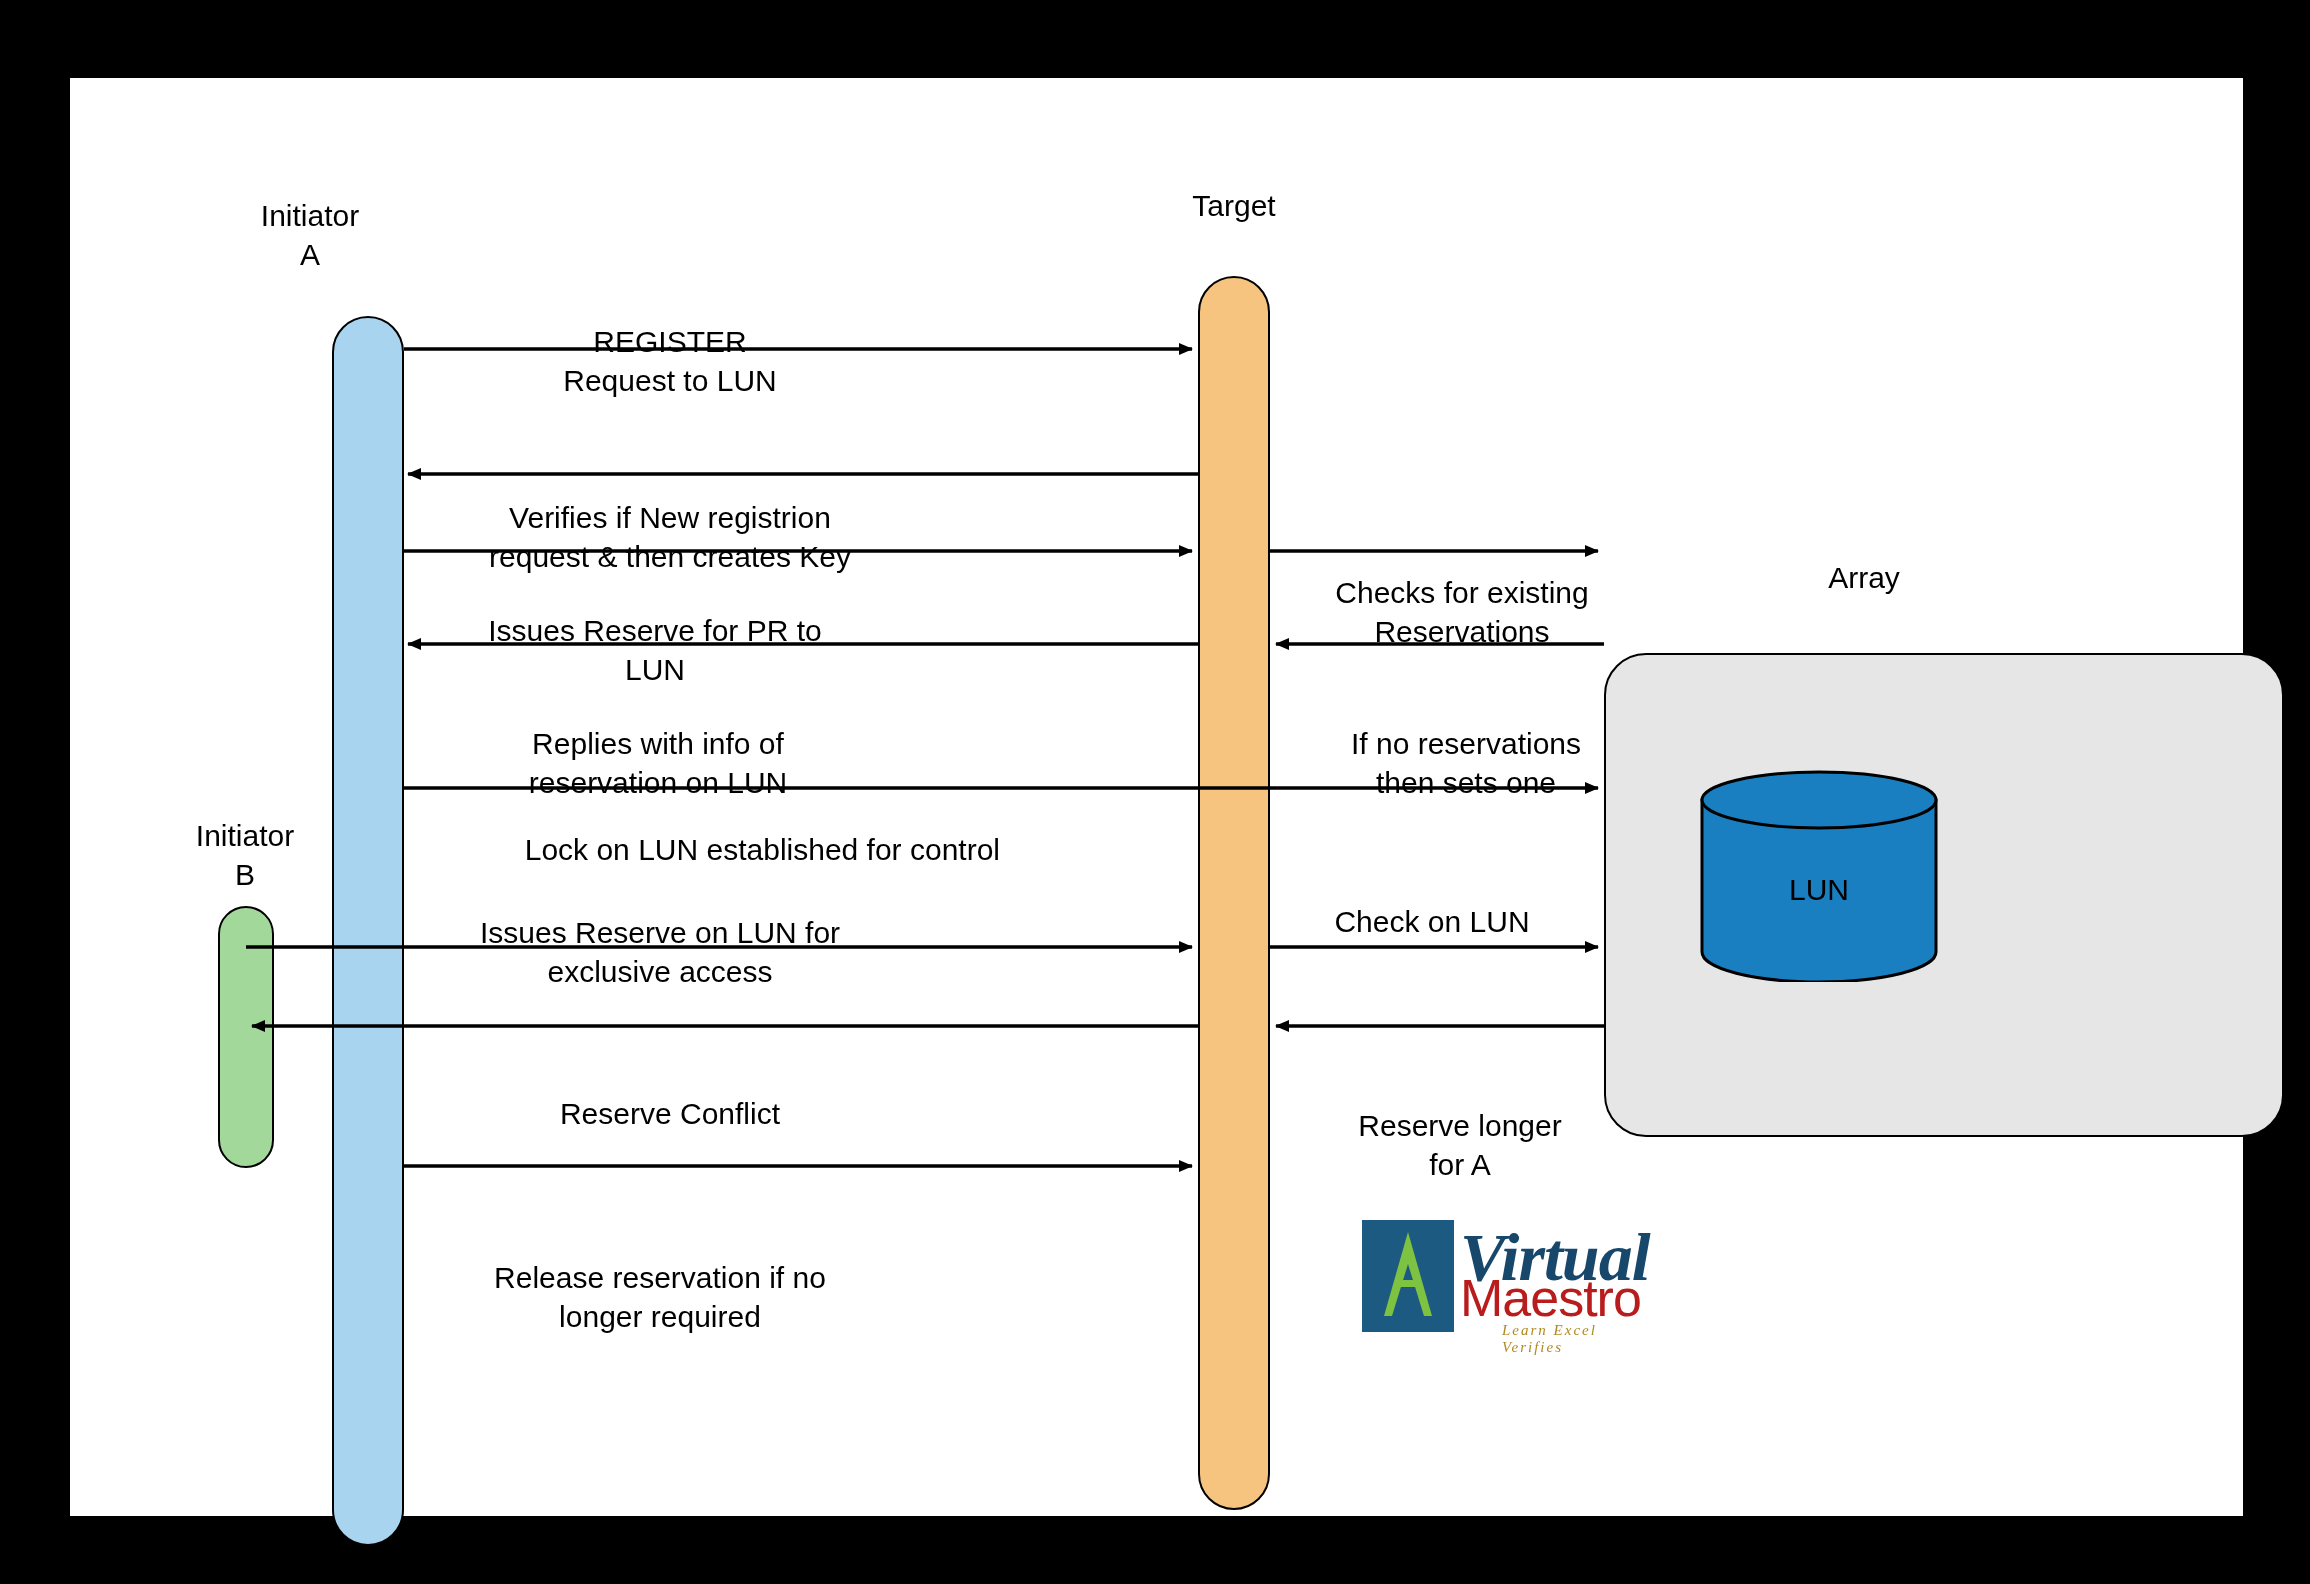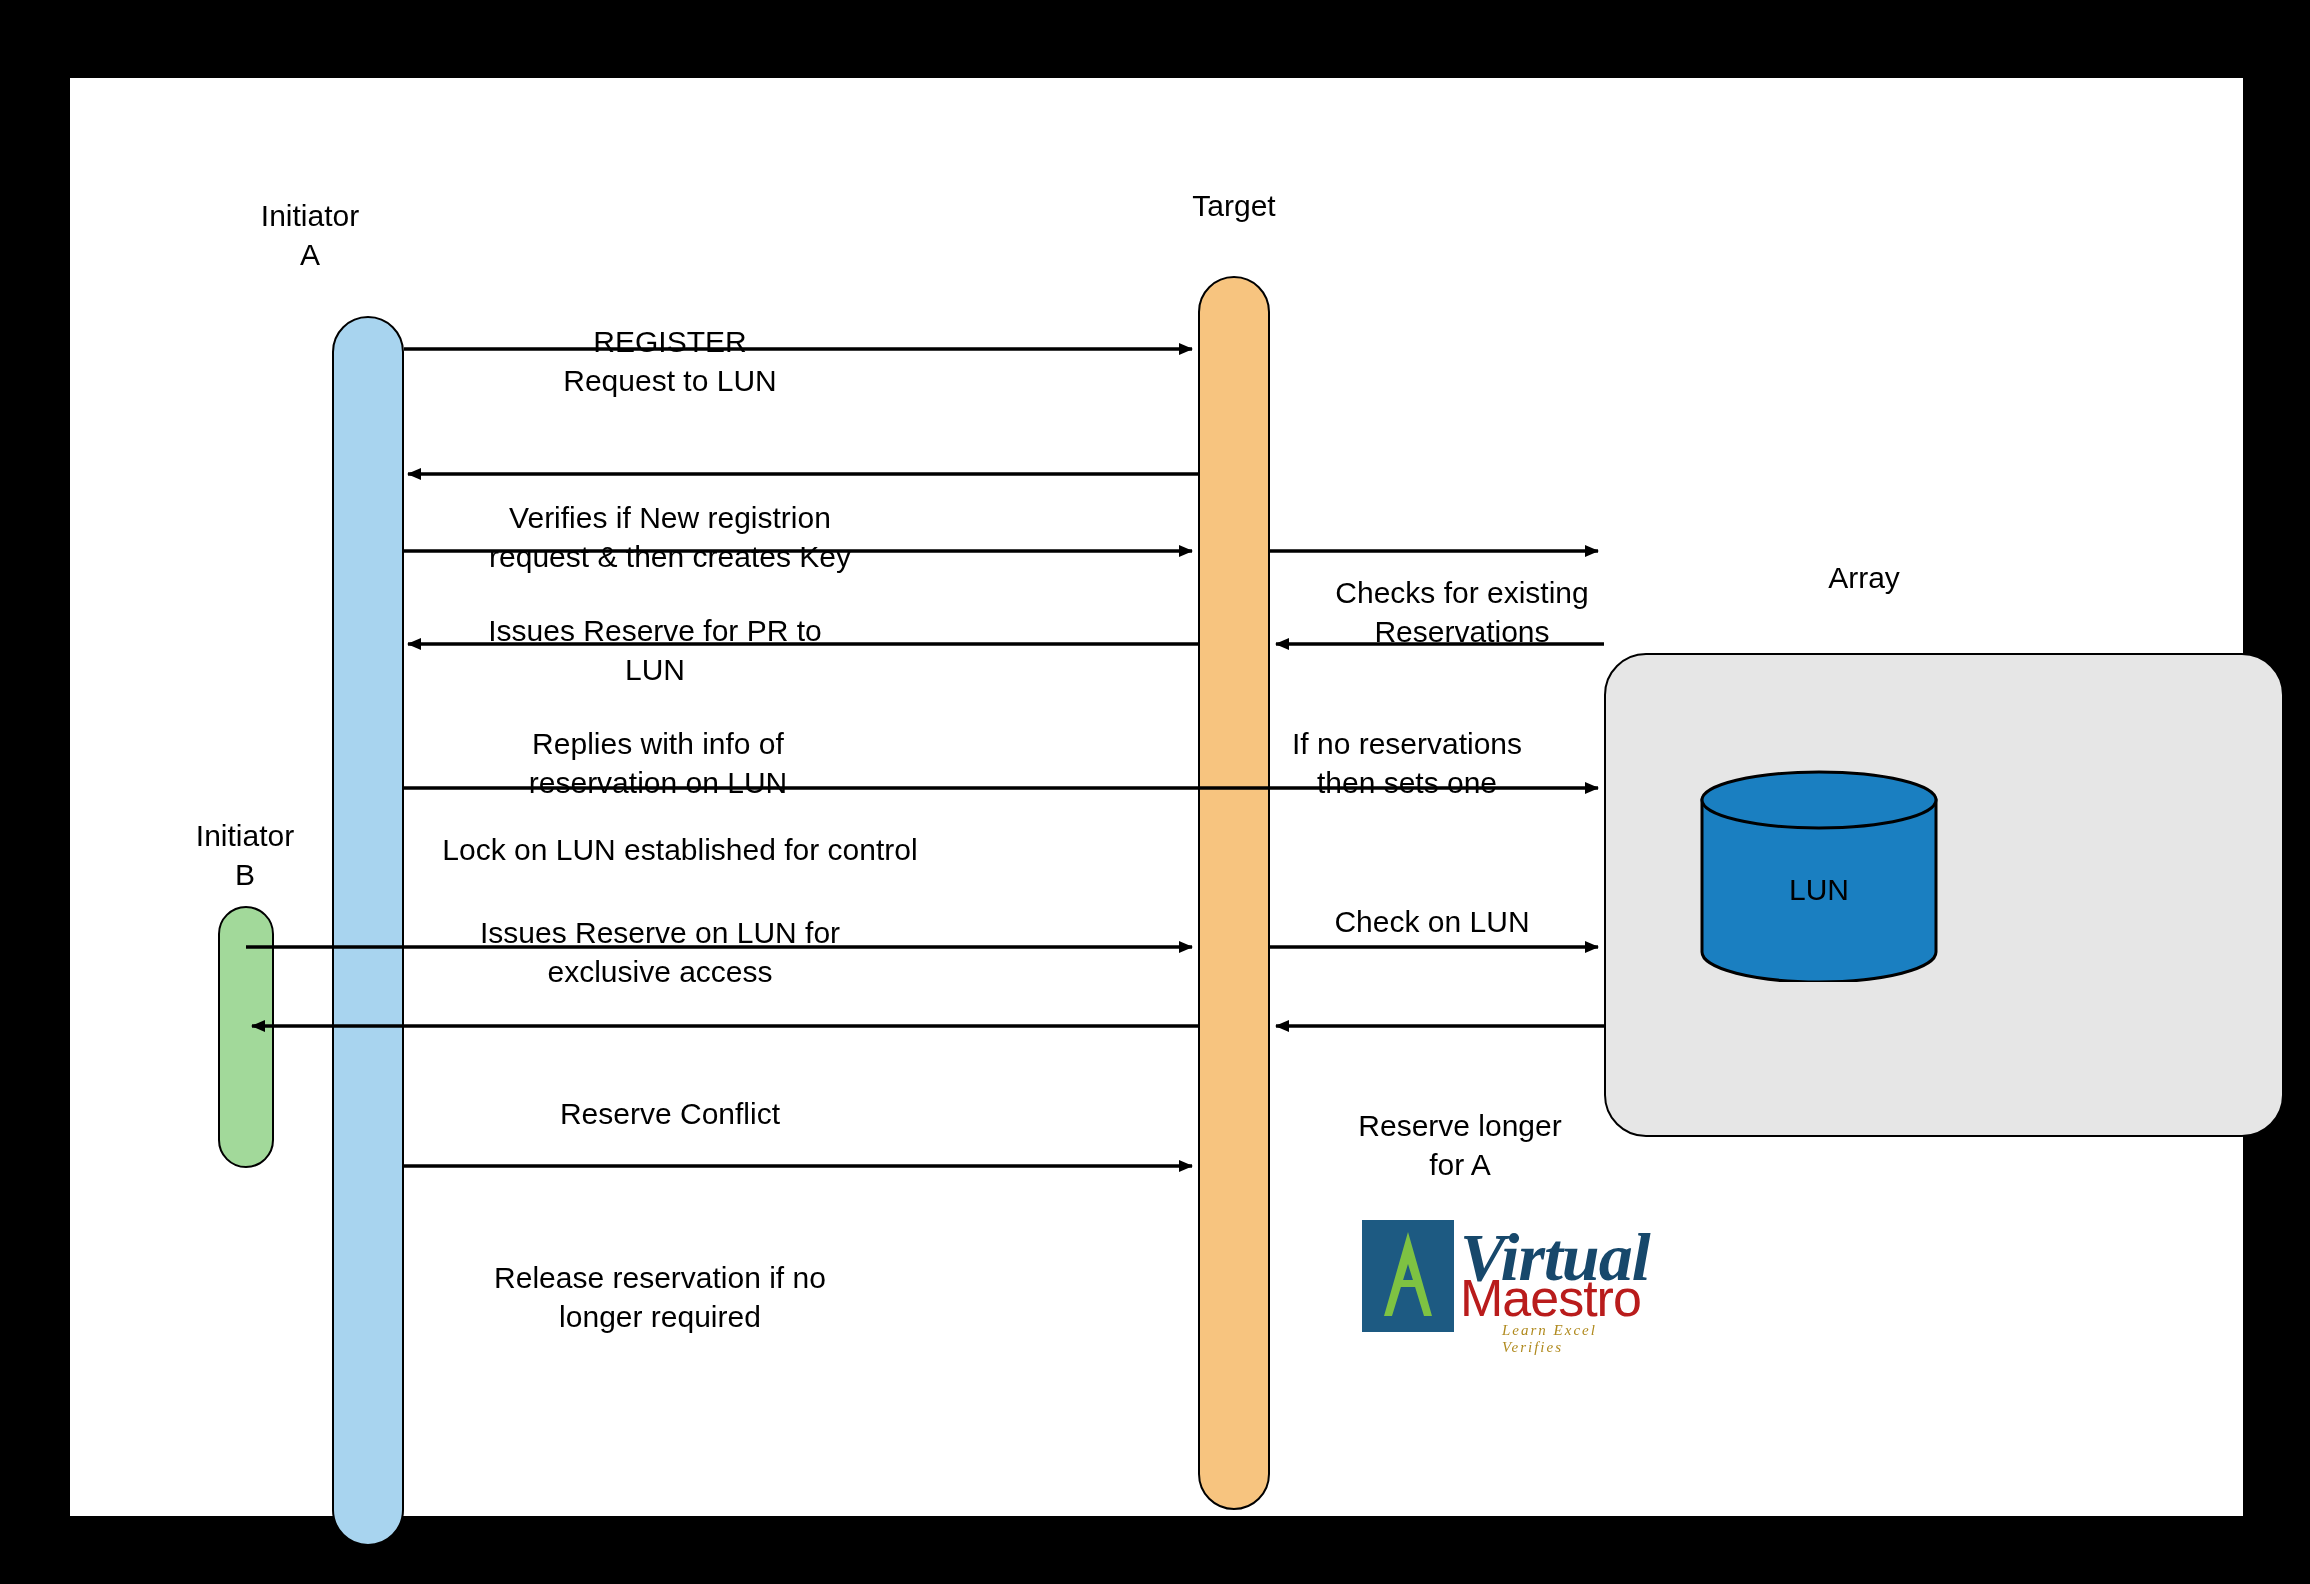--- a/index.html
+++ b/index.html
@@ -172,23 +172,23 @@
     <div class="lbl" style="left:400px; top:232px; width:400px;margin-top:12px;">REGISTER
 Request to LUN</div>
     <div class="lbl" style="left:350px; top:420px; width:500px;">Verifies if New registrion
 request &amp; then creates Key</div>
     <div class="lbl" style="left:330px; top:533px; width:510px;">Issues Reserve for PR to
 LUN</div>
     <div class="lbl" style="left:1182px; top:495px; width:420px;">Checks for existing
 Reservations</div>
     <div class="lbl" style="left:358px; top:646px; width:460px;">Replies with info of
 reservation on LUN</div>
-    <div class="lbl" style="left:1127px; top:646px; width:420px;">If no reservations
+    <div class="lbl" style="left:1186px; top:646px; width:420px;">If no reservations
 then sets one</div>
-    <div class="lbl" style="left:290px; top:752px; width:640px;">Lock on LUN established for control</div>
+    <div class="lbl" style="left:290px; top:752px; width:640px;text-align:right;">Lock on LUN established for control</div>
     <div class="lbl" style="left:320px; top:835px; width:540px;">Issues Reserve on LUN for
 exclusive access</div>
     <div class="lbl" style="left:1182px; top:824px; width:360px;">Check on LUN</div>
     <div class="lbl" style="left:380px; top:1016px; width:440px;">Reserve Conflict</div>
     <div class="lbl" style="left:1190px; top:1028px; width:400px;">Reserve longer
 for A</div>
     <div class="lbl" style="left:330px; top:1180px; width:520px;">Release reservation if no
 longer required</div>
 
     <svg class="arrows" viewBox="0 0 2173 1438">

